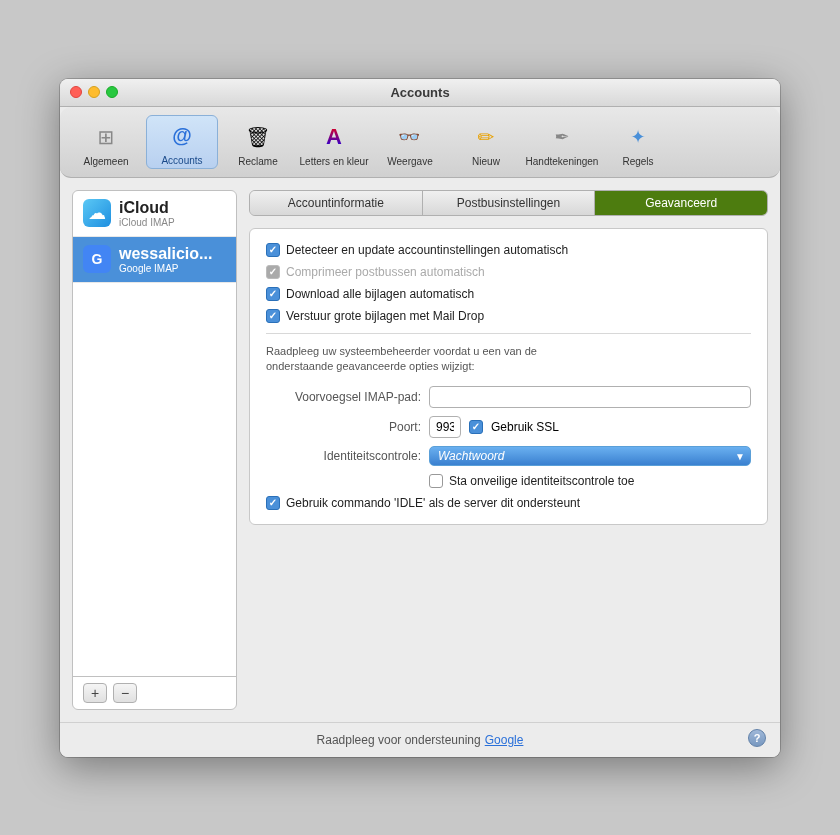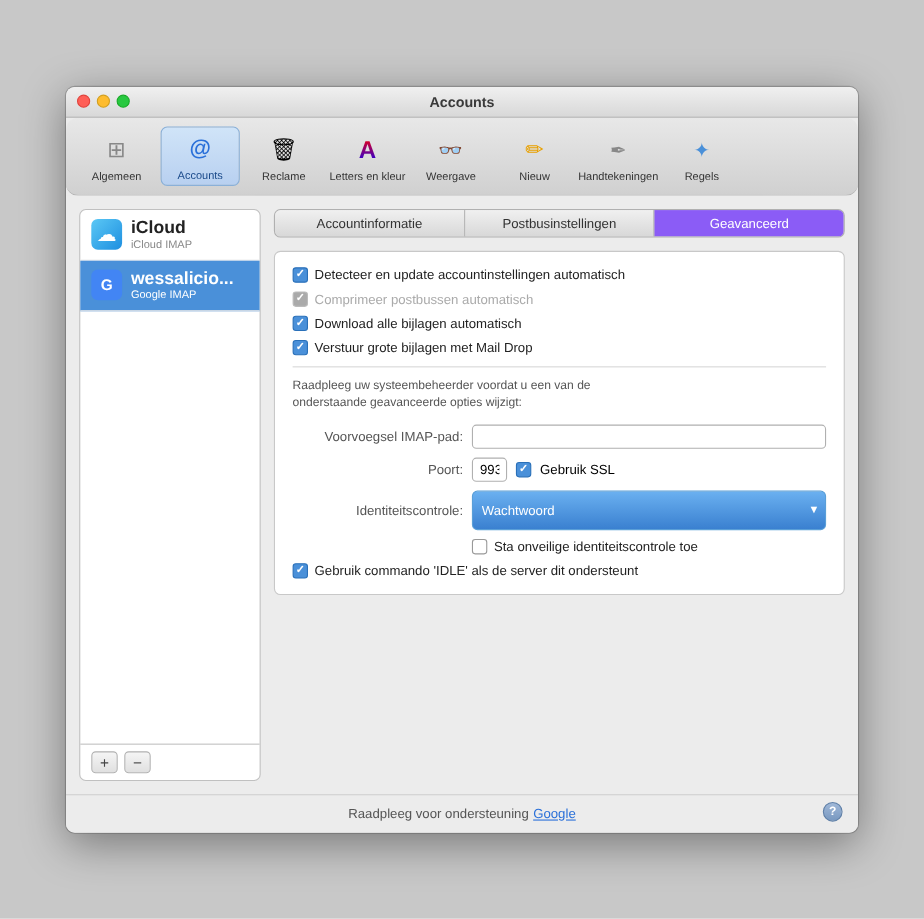--- a/index.html
+++ b/index.html
@@ -196,21 +196,21 @@
       padding: 5px 10px;
       text-align: center;
       font-size: 12px;
       color: #333;
       cursor: pointer;
       background: linear-gradient(to bottom, #f0f0f0, #d8d8d8);
       border-right: 1px solid #b0b0b0;
     }
     .tab:last-child { border-right: none; }
     .tab.active {
-      background: #8b5cf6;
+      background: #4d7c0f;
       color: white;
     }
 
     
     .settings-panel {
       background: white;
       border: 1px solid #c8c8c8;
       border-radius: 6px;
       padding: 14px 16px;
     }
@@ -312,31 +312,32 @@
       text-align: right;
       outline: none;
     }
 
     .select-wrapper {
       position: relative;
       flex: 1;
     }
     .form-select {
       width: 100%;
-      height: 36px;
+      height: 20px;
       border: 1px solid #5a9fd8;
       border-radius: 5px;
       padding: 0 24px 0 8px;
       font-size: 12px;
       background: linear-gradient(to bottom, #6ab0f0, #3a80d0);
       color: white;
       appearance: none;
       -webkit-appearance: none;
       cursor: pointer;
       outline: none;
+      font-style: italic;
     }
     .select-arrow {
       position: absolute;
       right: 6px;
       top: 50%;
       transform: translateY(-50%);
       font-size: 10px;
       color: white;
       pointer-events: none;
     }

